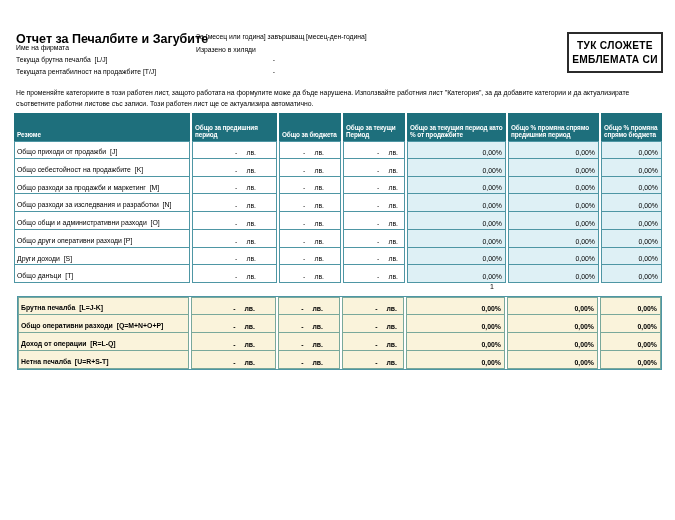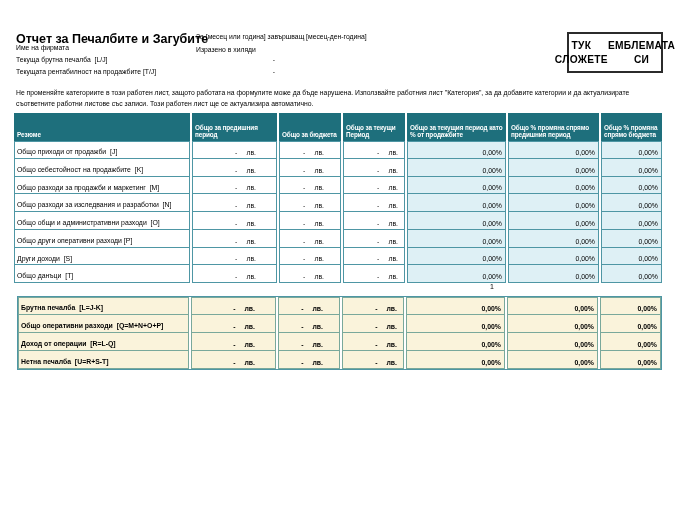--- a/index.html
+++ b/index.html
@@ -10,21 +10,21 @@
     --sline:#79a89b;
   }
   html,body{margin:0;padding:0;background:#fff;}
   body{font-family:"Liberation Sans","DejaVu Sans",sans-serif;color:#000;}
   #page{position:relative;width:675px;height:520px;background:#fff;overflow:hidden;}
 
   .title{position:absolute;left:16px;top:32px;font-size:12.5px;font-weight:bold;}
   .slabel{position:absolute;font-size:6.8px;white-space:pre;}
   .sval{position:absolute;font-size:6.8px;text-align:right;width:79px;}
   .logo{position:absolute;left:567px;top:32px;width:92px;height:37px;border:2px solid #2b2b2b;
-        display:flex;flex-direction:row;align-items:center;justify-content:center;
+        display:flex;flex-direction:column;align-items:center;justify-content:center;
         font-size:10.2px;font-weight:bold;letter-spacing:.3px;line-height:1.3;text-align:center;background:#fff;}
   .warning{position:absolute;left:16px;top:88px;width:646px;font-size:6.8px;line-height:1.55;}
 
   .grid{display:grid;column-gap:2px;row-gap:0;}
   #main-grid{position:absolute;left:14px;top:113px;
     grid-template-columns:176px 85px 62px 62px 99px 91px 61px;
     grid-template-rows:28px repeat(8,17.75px);}
   #summary-wrap{position:absolute;left:17px;top:296px;border:1px solid var(--line);}
   #summary-grid{grid-template-columns:171px 85px 62px 62px 99px 91px 61px;
     grid-template-rows:repeat(4,18px);}

